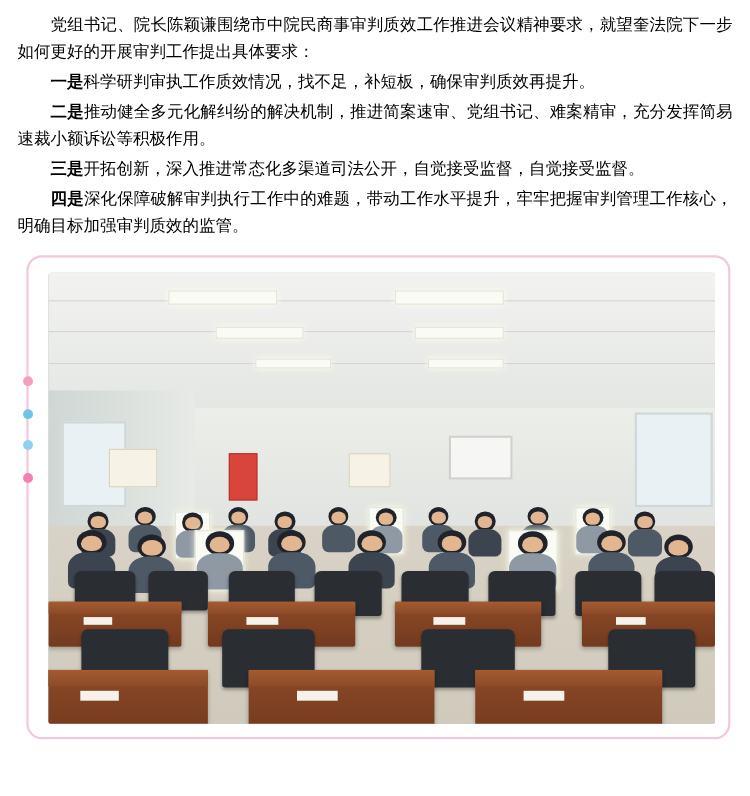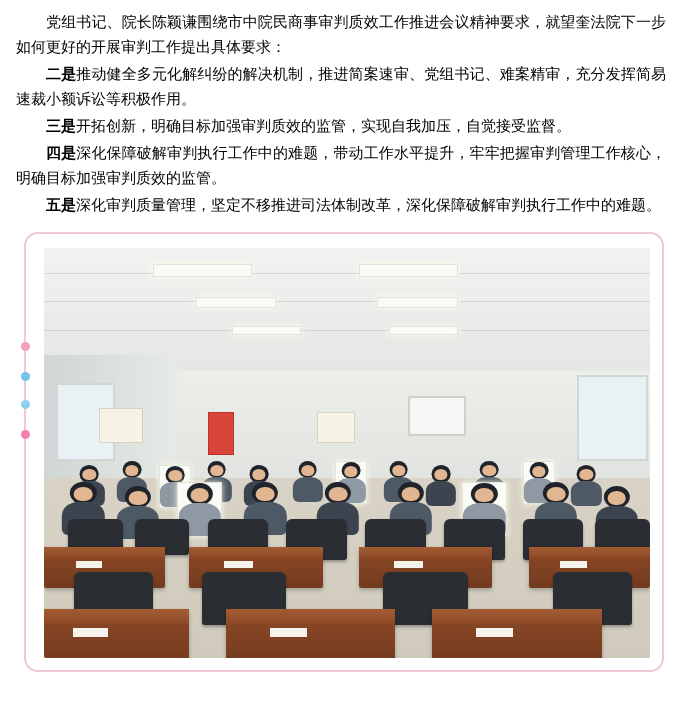--- a/index.html
+++ b/index.html
@@ -142,36 +142,36 @@
 </style>
 </head>
 <body>
 
 <div class="page">
 
   <p class="para">
     <span>党组书记、院长陈颖谦围绕市中院民商事审判质效工作推进会议精神要求，就望奎法院下一步如何更好的开展审判工作提出具体要求：</span>
   </p>
 
+  <p class="para">
+    <span class="lead">一是</span><span>科学研判审执工作质效情况，找不足，补短板，确保审判质效再提升。</span>
+  </p>
 
   <p class="para">
     <span class="lead">二是</span><span>推动健全多元化解纠纷的解决机制，推进简案速审、党组书记、难案精审，充分发挥简易速裁小额诉讼等积极作用。</span>
   </p>
 
   <p class="para">
-    <span class="lead">三是</span><span>开拓创新，明确目标加强审判质效的监管，实现自我加压，自觉接受监督。</span>
+    <span class="lead">三是</span><span>开拓创新，深入推进常态化多渠道司法公开，自觉接受监督，自觉接受监督。</span>
   </p>
 
   <p class="para">
     <span class="lead">四是</span><span>深化保障破解审判执行工作中的难题，带动工作水平提升，牢牢把握审判管理工作核心，明确目标加强审判质效的监管。</span>
   </p>
 
-  <p class="para">
-    <span class="lead">五是</span><span>深化审判质量管理，坚定不移推进司法体制改革，深化保障破解审判执行工作中的难题。</span>
-  </p>
 
   <div class="photo-frame">
     <span class="dot d1"></span>
     <span class="dot d2"></span>
     <span class="dot d3"></span>
     <span class="dot d4"></span>
 
     <div class="photo">
       <div class="room">
 

